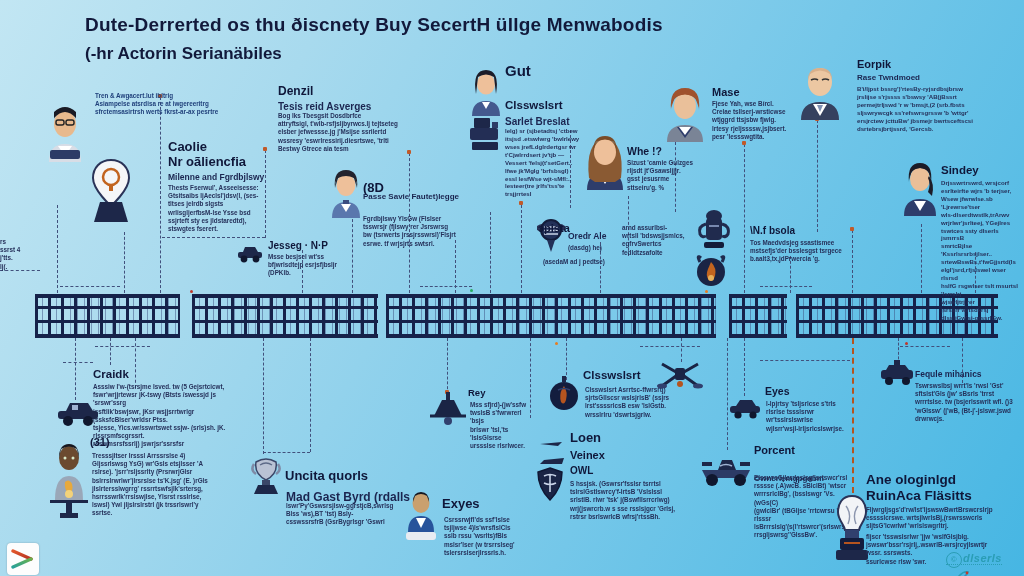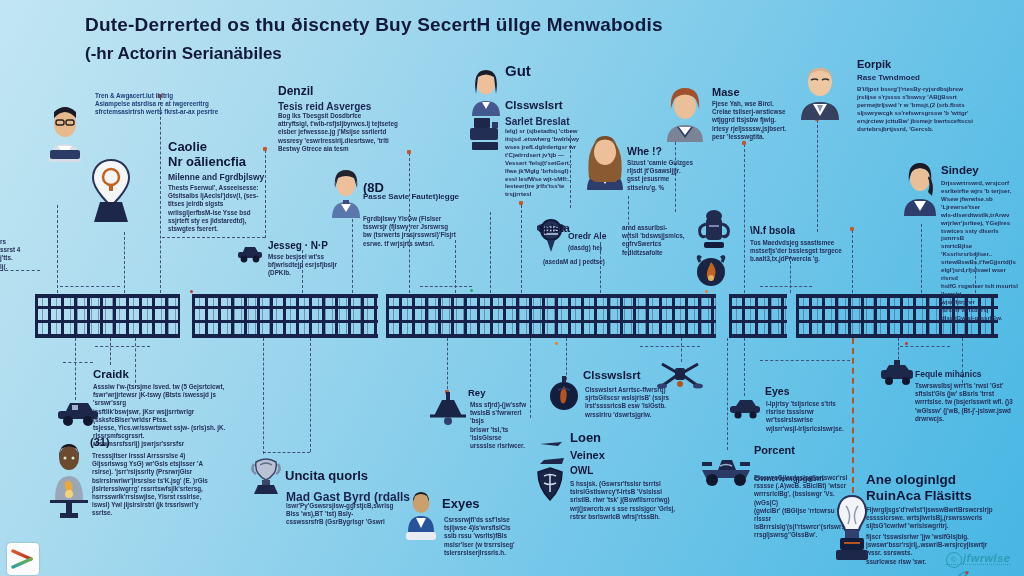--- a/index.html
+++ b/index.html
@@ -557,21 +557,21 @@
             <stop offset="1" stop-color="#6ab04c"></stop>
         </linearGradient>
       </defs>
       <path d="M2 3 L20 11" stroke="url(#g1)" stroke-width="3.4" stroke-linecap="round"></path>
       <path d="M2 19 L20 11" stroke="url(#g2)" stroke-width="3.4" stroke-linecap="round"></path>
     </svg>
   </div>
 
   <div class="abs" style="left:946px;top:548px;">
     <span class="scribble">
-      <span class="scribble-ring">©</span><span>jfwrwlse</span>
+      <span class="scribble-ring">©</span><span>dlserls</span>
     </span>
     <svg width="26" height="26" viewBox="0 0 26 26" style="vertical-align:middle;">
       <path d="M4 22 Q14 2 22 4 Q16 14 6 22 Z" fill="none" stroke="#2a9db5" stroke-width="1.6"></path>
       <path d="M8 18 Q14 10 20 7" stroke="#4a78c0" stroke-width="1" fill="none"></path>
       <circle cx="21" cy="5" r="1.4" fill="#c0392b"></circle>
     </svg>
   </div>
 
 </div>
 

